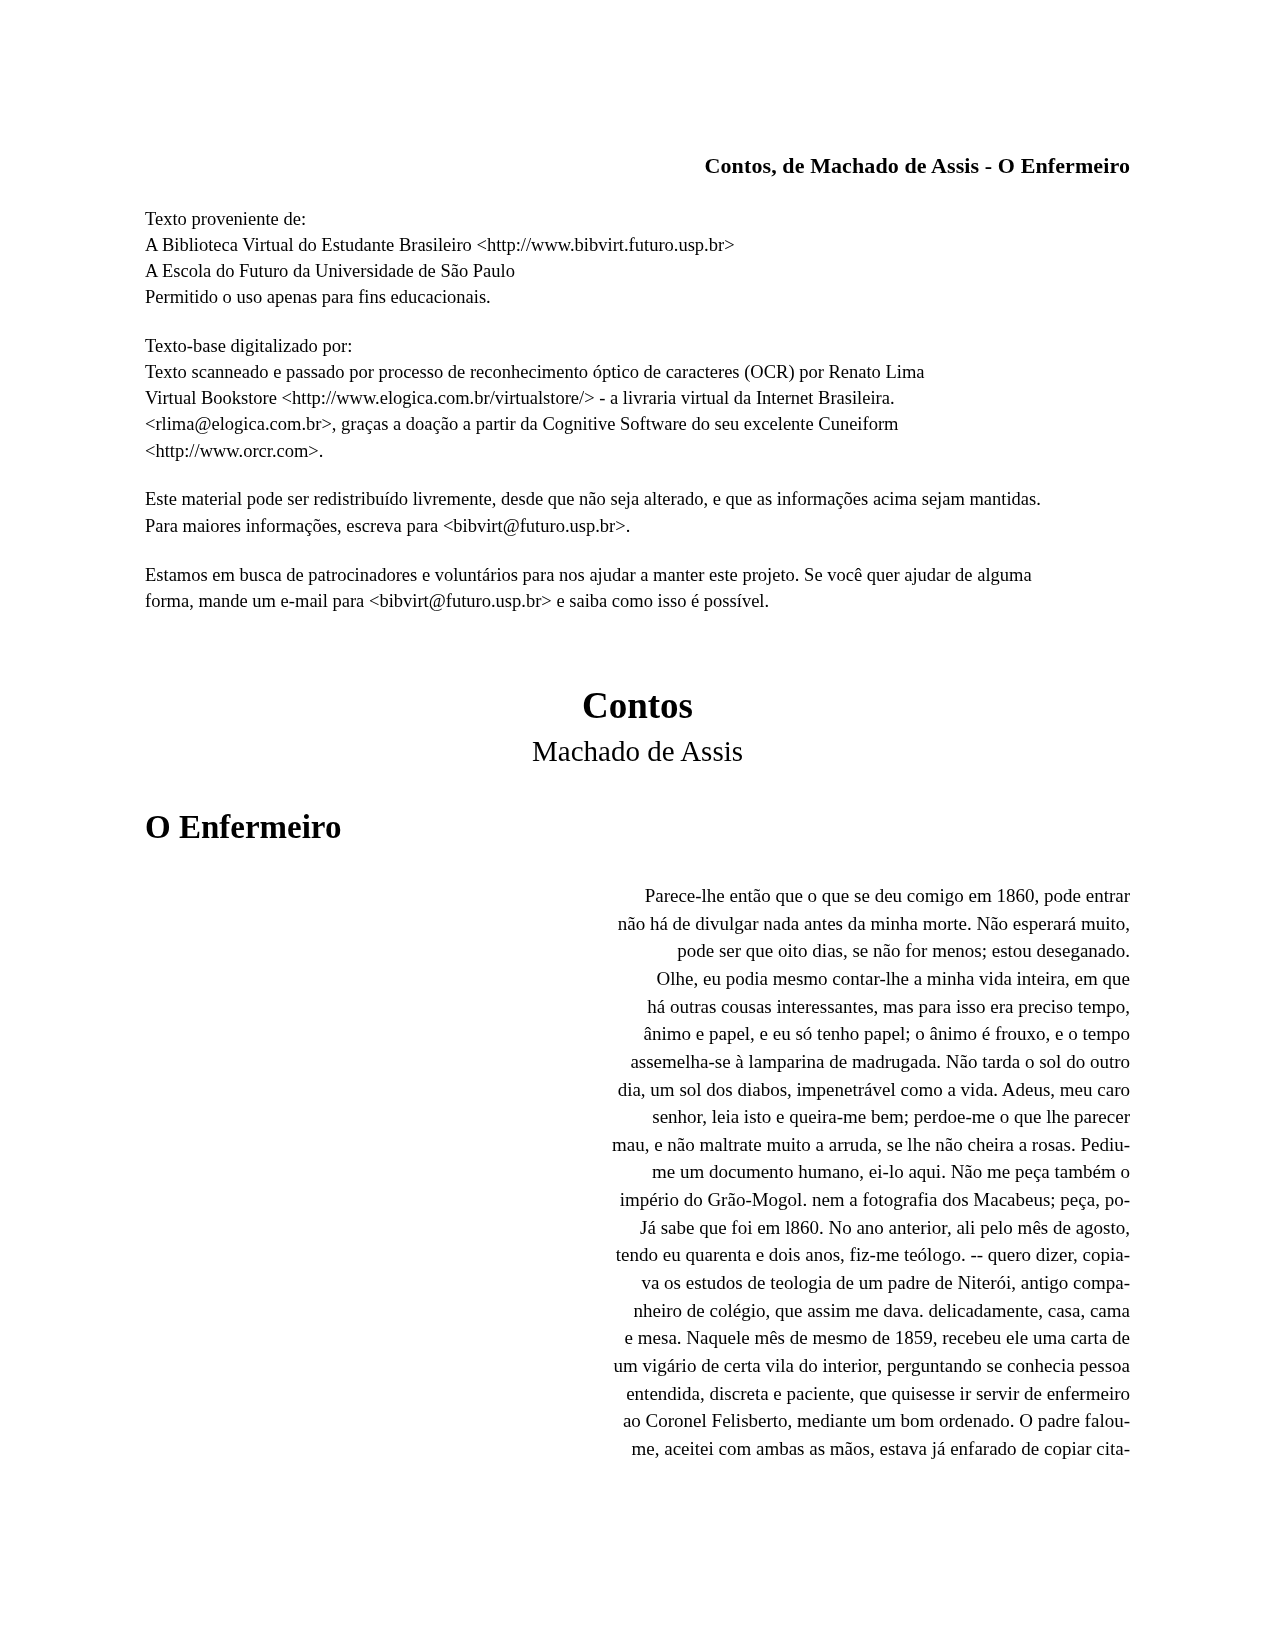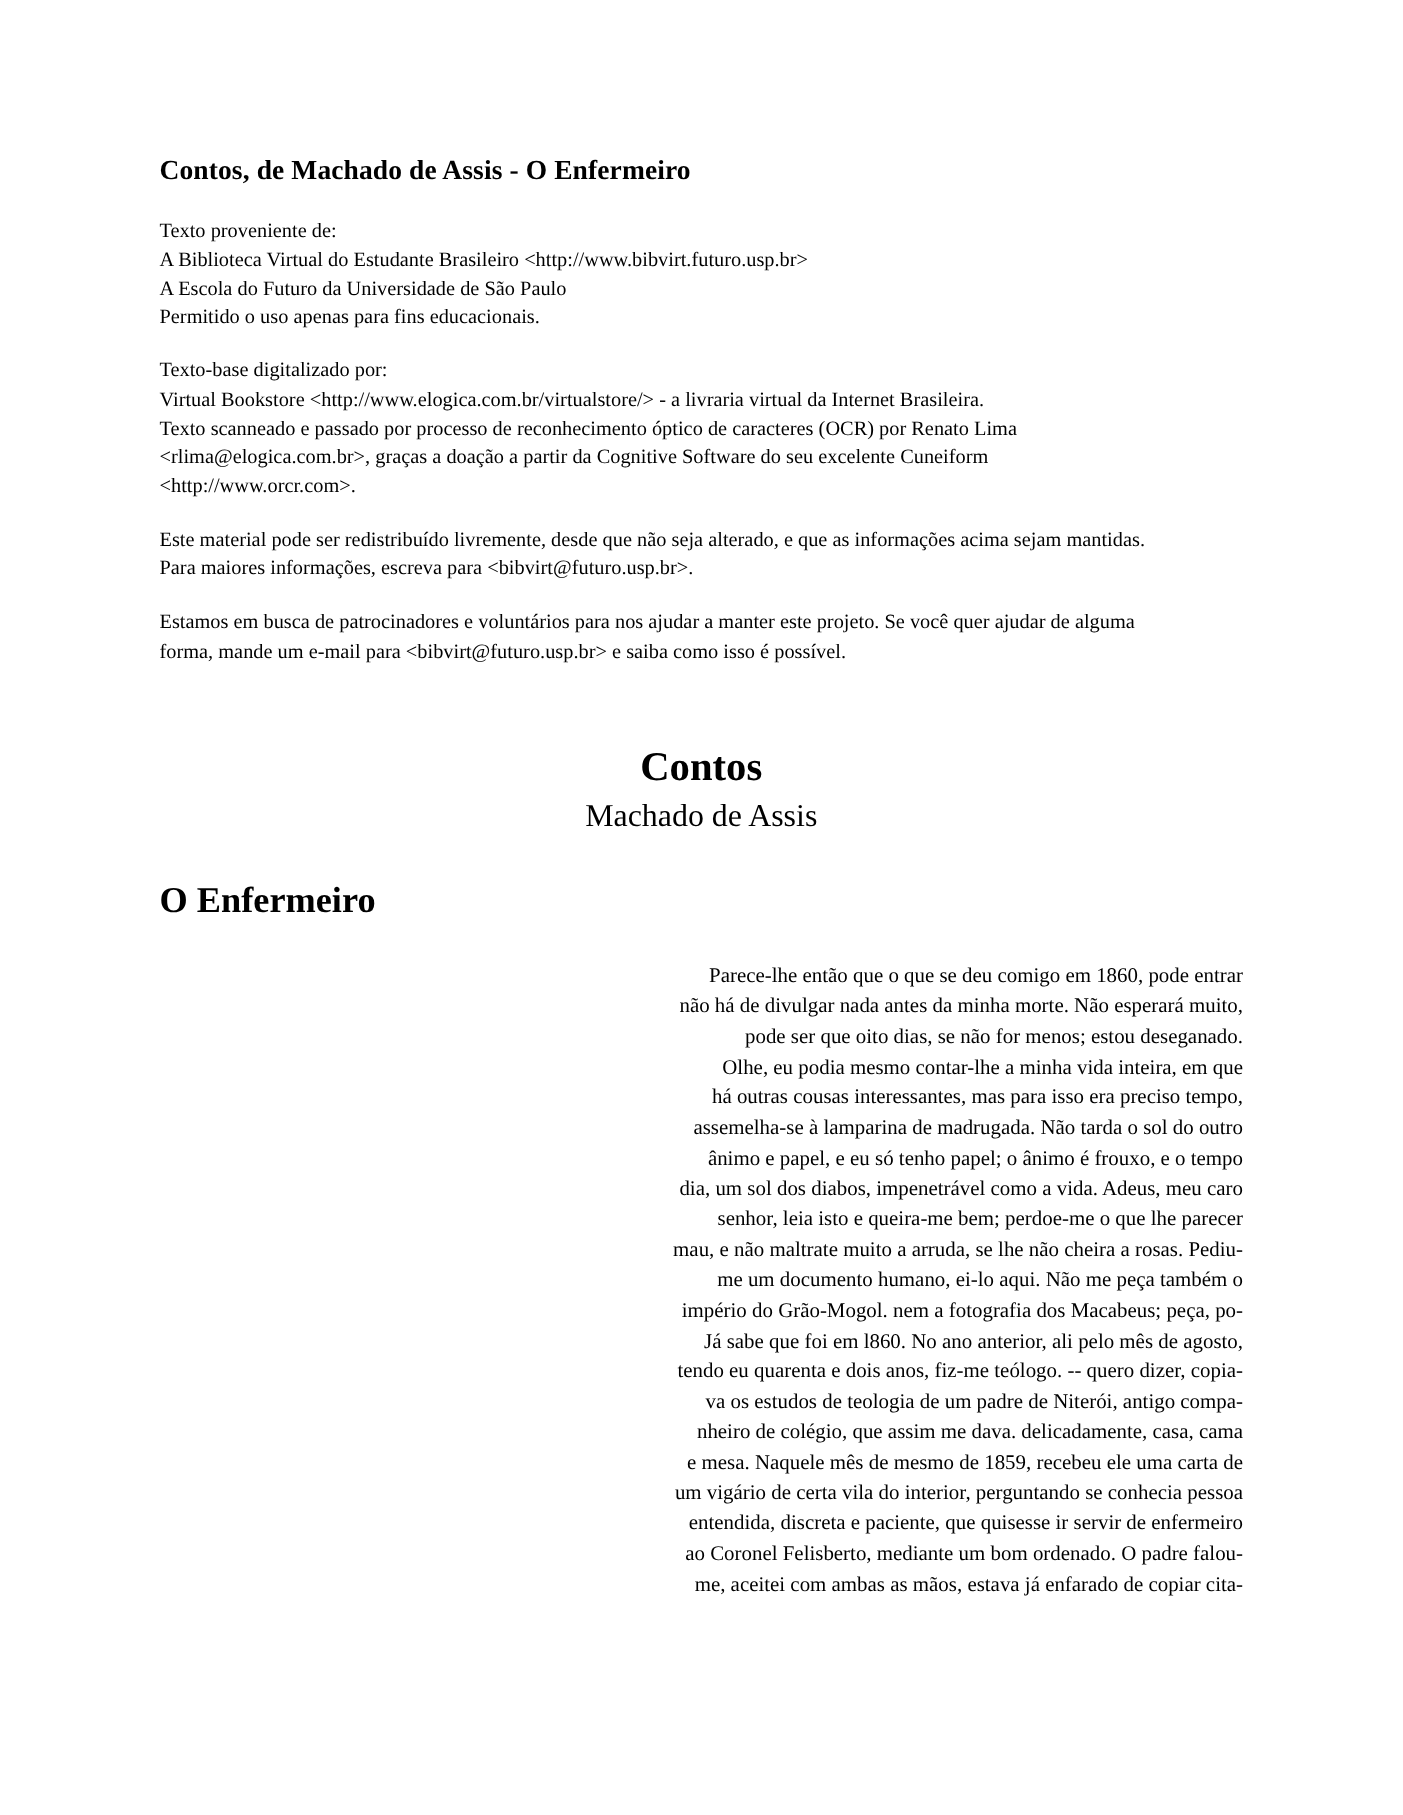--- a/index.html
+++ b/index.html
@@ -17,25 +17,26 @@
   }
   .page {
     position: relative;
     width: 1275px;
     height: 1650px;
     background: #ffffff;
     box-sizing: border-box;
     padding: 140px 145px 0 145px;
   }
   .doc-title {
-    font-size: 25px;
+    font-size: 22px;
     font-weight: bold;
     line-height: 1.25;
-    margin: 0 0 26px 0;
+    margin: 12px 0 26px 0;
     letter-spacing: 0.1px;
+    text-align: right;
   }
   .meta-block {
     font-size: 18.5px;
     line-height: 1.42;
     margin: 0 0 22px 0;
   }
   .meta-block .line {
     white-space: pre-wrap;
   }
   .meta-para {
@@ -87,22 +88,22 @@
 
   <div class="meta-block">
     <div class="line">Texto proveniente de:</div>
     <div class="line">A Biblioteca Virtual do Estudante Brasileiro &lt;http://www.bibvirt.futuro.usp.br&gt;</div>
     <div class="line">A Escola do Futuro da Universidade de São Paulo</div>
     <div class="line">Permitido o uso apenas para fins educacionais.</div>
   </div>
 
   <div class="meta-block">
     <div class="line">Texto-base digitalizado por:</div>
+    <div class="line">Texto scanneado e passado por processo de reconhecimento óptico de caracteres (OCR) por Renato Lima</div>
     <div class="line">Virtual Bookstore &lt;http://www.elogica.com.br/virtualstore/&gt; - a livraria virtual da Internet Brasileira.</div>
-    <div class="line">Texto scanneado e passado por processo de reconhecimento óptico de caracteres (OCR) por Renato Lima</div>
     <div class="line">&lt;rlima@elogica.com.br&gt;, graças a doação a partir da Cognitive Software do seu excelente Cuneiform</div>
     <div class="line">&lt;http://www.orcr.com&gt;.</div>
   </div>
 
   <div class="meta-para">Este material pode ser redistribuído livremente, desde que não seja alterado, e que as informações acima sejam mantidas. Para maiores informações, escreva para &lt;bibvirt@futuro.usp.br&gt;.</div>
 
   <div class="meta-para">Estamos em busca de patrocinadores e voluntários para nos ajudar a manter este projeto. Se você quer ajudar de alguma forma, mande um e-mail para &lt;bibvirt@futuro.usp.br&gt; e saiba como isso é possível.</div>
 
   <div class="spacer-before-title"></div>
 
@@ -115,22 +116,22 @@
 
     <div class="paragraph">
       <div class="body-line">          Parece-lhe então que o que se deu comigo em 1860, pode entrar</div>
       <div class="body-line">não há de divulgar nada antes da minha morte. Não esperará muito,</div>
       <div class="body-line">pode ser que oito dias, se não for menos; estou deseganado.</div>
     </div>
 
     <div class="paragraph">
       <div class="body-line">          Olhe, eu podia mesmo contar-lhe a minha vida inteira, em que</div>
       <div class="body-line">há outras cousas interessantes, mas para isso era preciso tempo,</div>
+      <div class="body-line">ânimo e papel, e eu só tenho papel; o ânimo é frouxo, e o tempo</div>
       <div class="body-line">assemelha-se à lamparina de madrugada. Não tarda o sol do outro</div>
-      <div class="body-line">ânimo e papel, e eu só tenho papel; o ânimo é frouxo, e o tempo</div>
       <div class="body-line">dia, um sol dos diabos, impenetrável como a vida. Adeus, meu caro</div>
       <div class="body-line">senhor, leia isto e queira-me bem; perdoe-me o que lhe parecer</div>
       <div class="body-line">mau, e não maltrate muito a arruda, se lhe não cheira a rosas. Pediu-</div>
       <div class="body-line">me um documento humano, ei-lo aqui. Não me peça também o</div>
       <div class="body-line">império do Grão-Mogol. nem a fotografia dos Macabeus; peça, po-</div>
     </div>
 
     <div class="paragraph">
       <div class="body-line">          Já sabe que foi em l860. No ano anterior, ali pelo mês de agosto,</div>
       <div class="body-line">tendo eu quarenta e dois anos, fiz-me teólogo. -- quero dizer, copia-</div>

